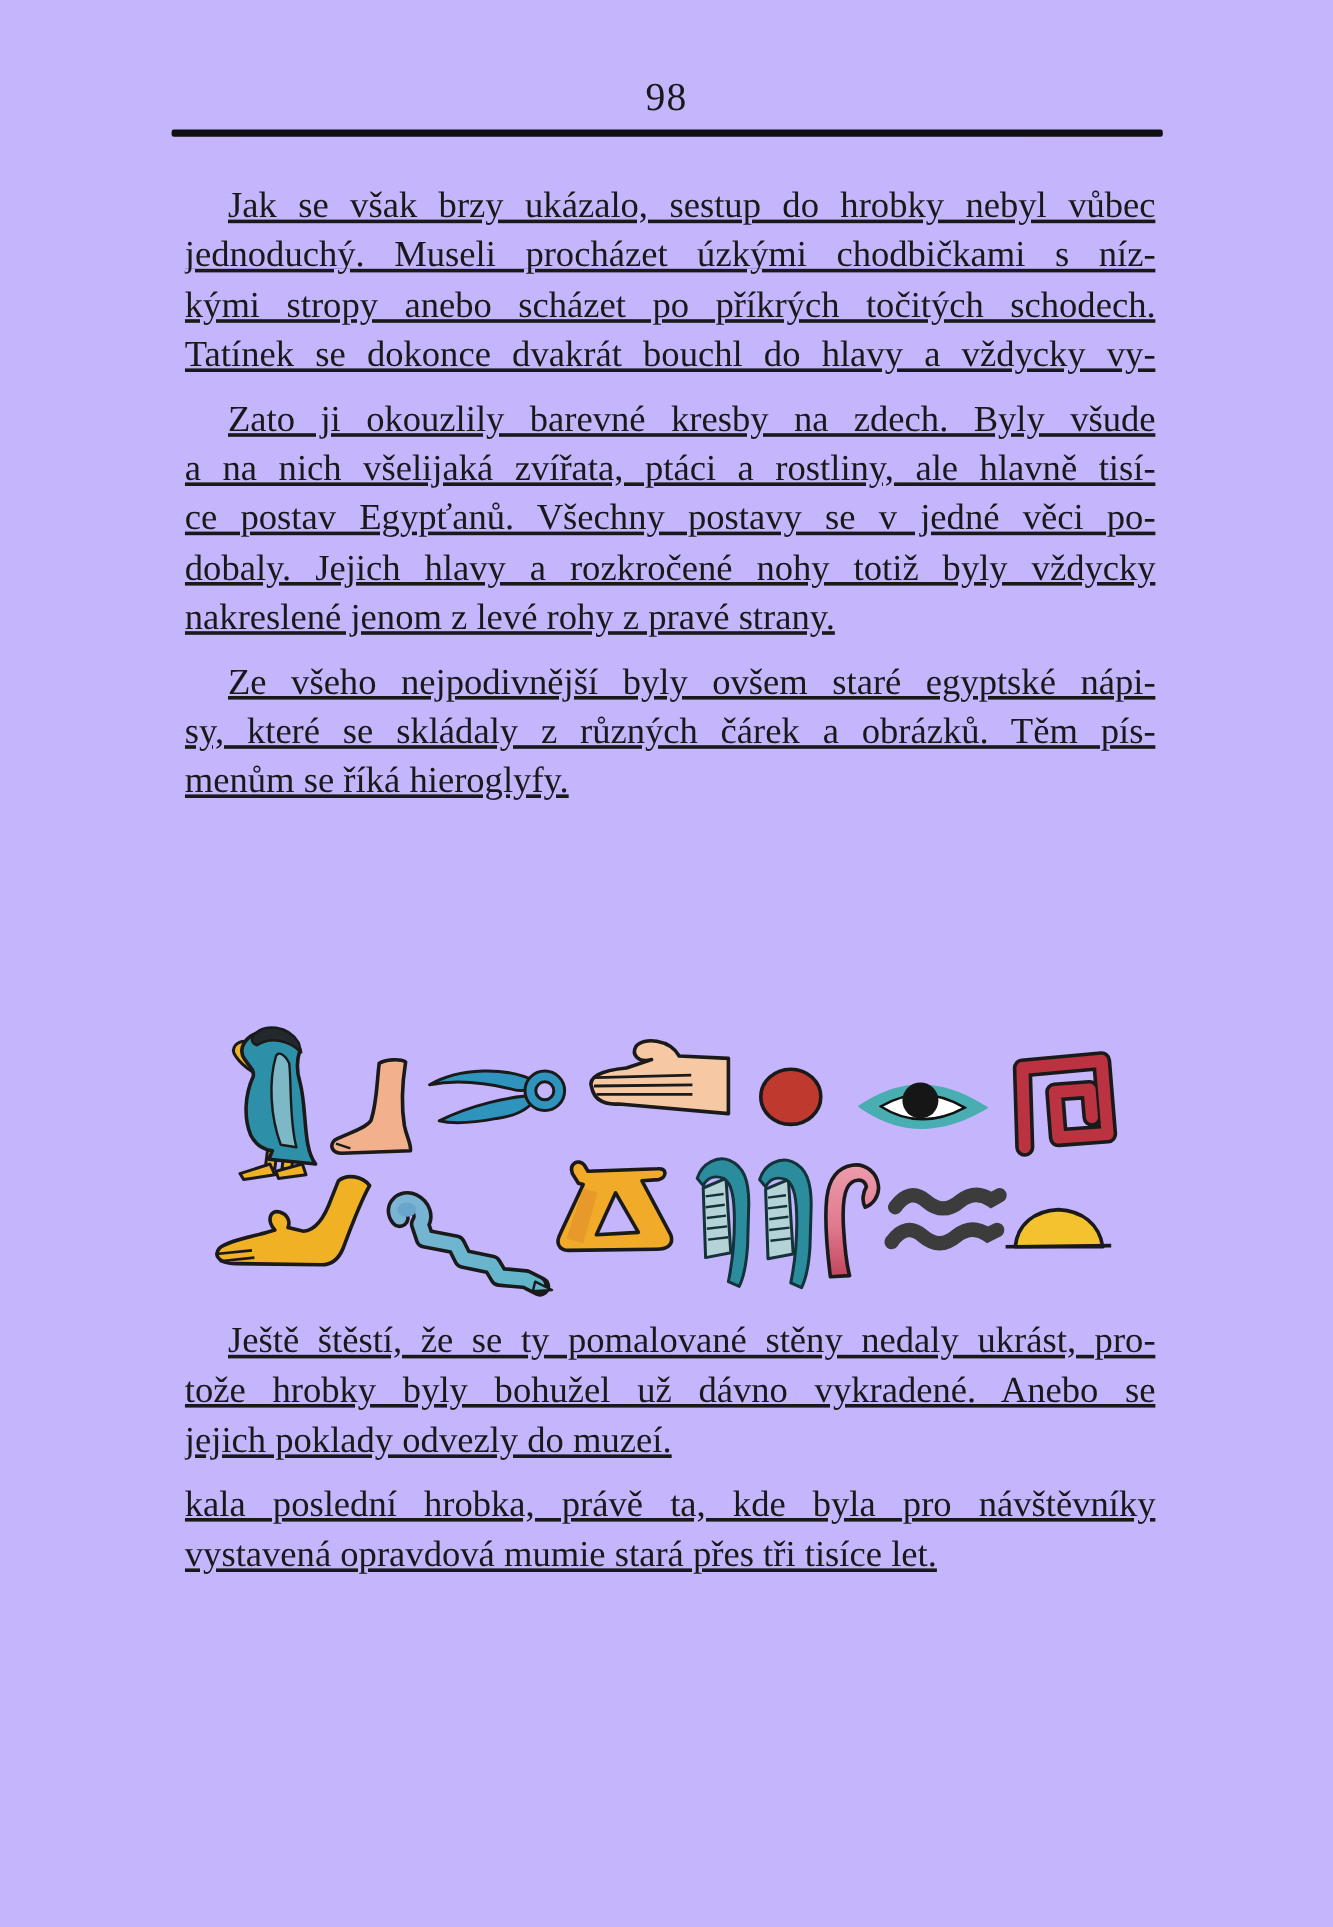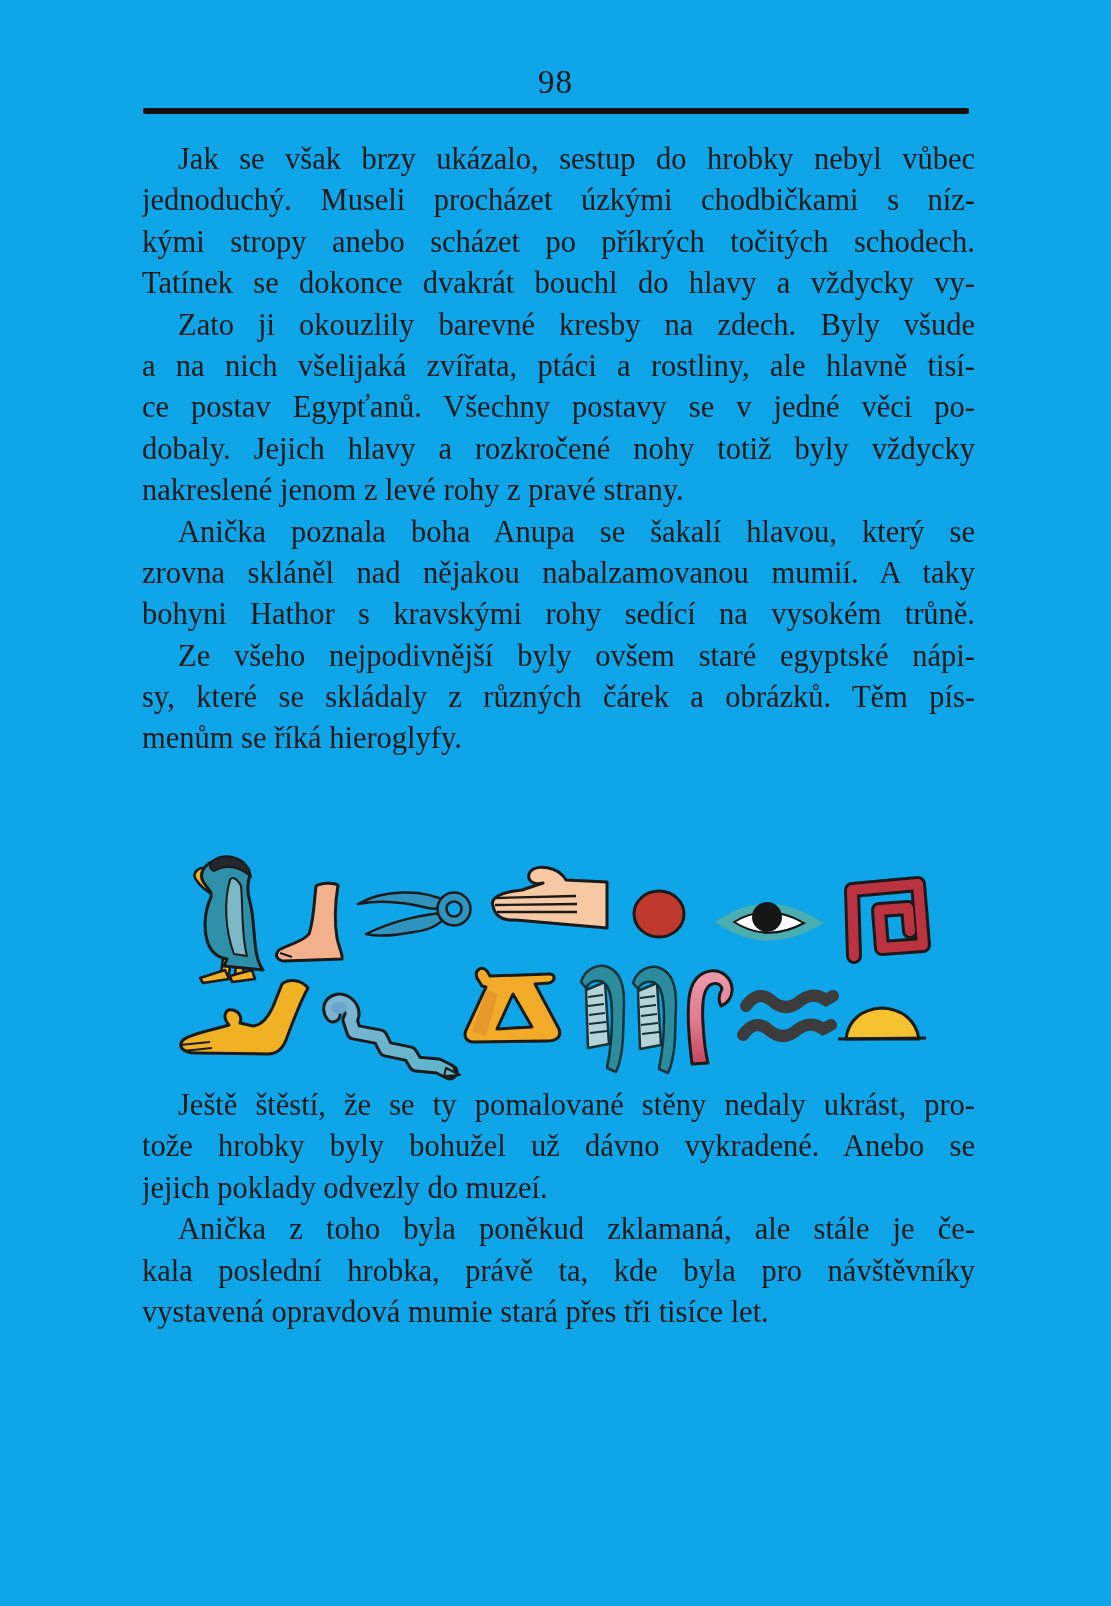--- a/index.html
+++ b/index.html
@@ -1,24 +1,24 @@
 <!DOCTYPE html>
 <html><head>
 <meta charset="utf-8">
 <style>
   html,body{margin:0;padding:0;background:#ffffff;}
   body{width:1111px;height:1606px;position:relative;font-family:"Liberation Serif",serif;color:#191919;}
-  .page{position:absolute;inset:0;background:#0ea5e9;overflow:hidden;padding-left:12px;}
+  .page{position:absolute;inset:0;background:#c4b5fd;overflow:hidden;padding-left:12px;}
   .page-number{position:absolute;top:64px;left:0;width:100%;text-align:center;
     font-size:33px;letter-spacing:1px;}
   .rule{position:absolute;left:143px;top:108px;width:826px;height:6px;background:#101010;border-radius:2px;}
   .text-block{position:absolute;left:142px;width:833px;font-size:30.5px;line-height:41.4px;}
   #block1{top:139px;}
   #block2{top:1085px;}
-  .text-block p{margin:0;padding:0;}
+  .text-block p{margin:12px;padding:0;text-decoration:underline;}
   .ln{text-align:justify;text-align-last:justify;white-space:normal;overflow:hidden;height:41.4px;}
   .ln.first{text-indent:36px;}
   .ln.end{text-align-last:left;}
   .illustration{position:absolute;left:130px;top:798px;width:900px;height:290px;}
 </style>
 </head>
 <body>
 
 <div class="page">
 
@@ -31,25 +31,20 @@
       <span class="ln" style="display:block">jednoduchý. Museli procházet úzkými chodbičkami s níz-</span>
       <span class="ln" style="display:block">kými stropy anebo scházet po příkrých točitých schodech.</span>
       <span class="ln" style="display:block">Tatínek se dokonce dvakrát bouchl do hlavy a vždycky vy-</span>
     </p>
     <p>
       <span class="ln first" style="display:block">Zato ji okouzlily barevné kresby na zdech. Byly všude</span>
       <span class="ln" style="display:block">a na nich všelijaká zvířata, ptáci a rostliny, ale hlavně tisí-</span>
       <span class="ln" style="display:block">ce postav Egypťanů. Všechny postavy se v jedné věci po-</span>
       <span class="ln" style="display:block">dobaly. Jejich hlavy a rozkročené nohy totiž byly vždycky</span>
       <span class="ln end" style="display:block">nakreslené jenom z levé rohy z pravé strany.</span>
-    </p>
-    <p>
-      <span class="ln first" style="display:block">Anička poznala boha Anupa se šakalí hlavou, který se</span>
-      <span class="ln" style="display:block">zrovna skláněl nad nějakou nabalzamovanou mumií. A taky</span>
-      <span class="ln" style="display:block">bohyni Hathor s kravskými rohy sedící na vysokém trůně.</span>
     </p>
     <p>
       <span class="ln first" style="display:block">Ze všeho nejpodivnější byly ovšem staré egyptské nápi-</span>
       <span class="ln" style="display:block">sy, které se skládaly z různých čárek a obrázků. Těm pís-</span>
       <span class="ln end" style="display:block">menům se říká hieroglyfy.</span>
     </p>
   </div>
 
   <svg class="illustration" viewBox="0 0 900 290" xmlns="http://www.w3.org/2000/svg">
     <defs>
@@ -151,19 +146,18 @@
     </g>
   </svg>
 
   <div class="text-block" id="block2">
     <p>
       <span class="ln first" style="display:block">Ještě štěstí, že se ty pomalované stěny nedaly ukrást, pro-</span>
       <span class="ln" style="display:block">tože hrobky byly bohužel už dávno vykradené. Anebo se</span>
       <span class="ln end" style="display:block">jejich poklady odvezly do muzeí.</span>
     </p>
     <p>
-      <span class="ln first" style="display:block">Anička z toho byla poněkud zklamaná, ale stále je če-</span>
       <span class="ln" style="display:block">kala poslední hrobka, právě ta, kde byla pro návštěvníky</span>
       <span class="ln end" style="display:block">vystavená opravdová mumie stará přes tři tisíce let.</span>
     </p>
   </div>
 
 </div>
 
 </body></html>

